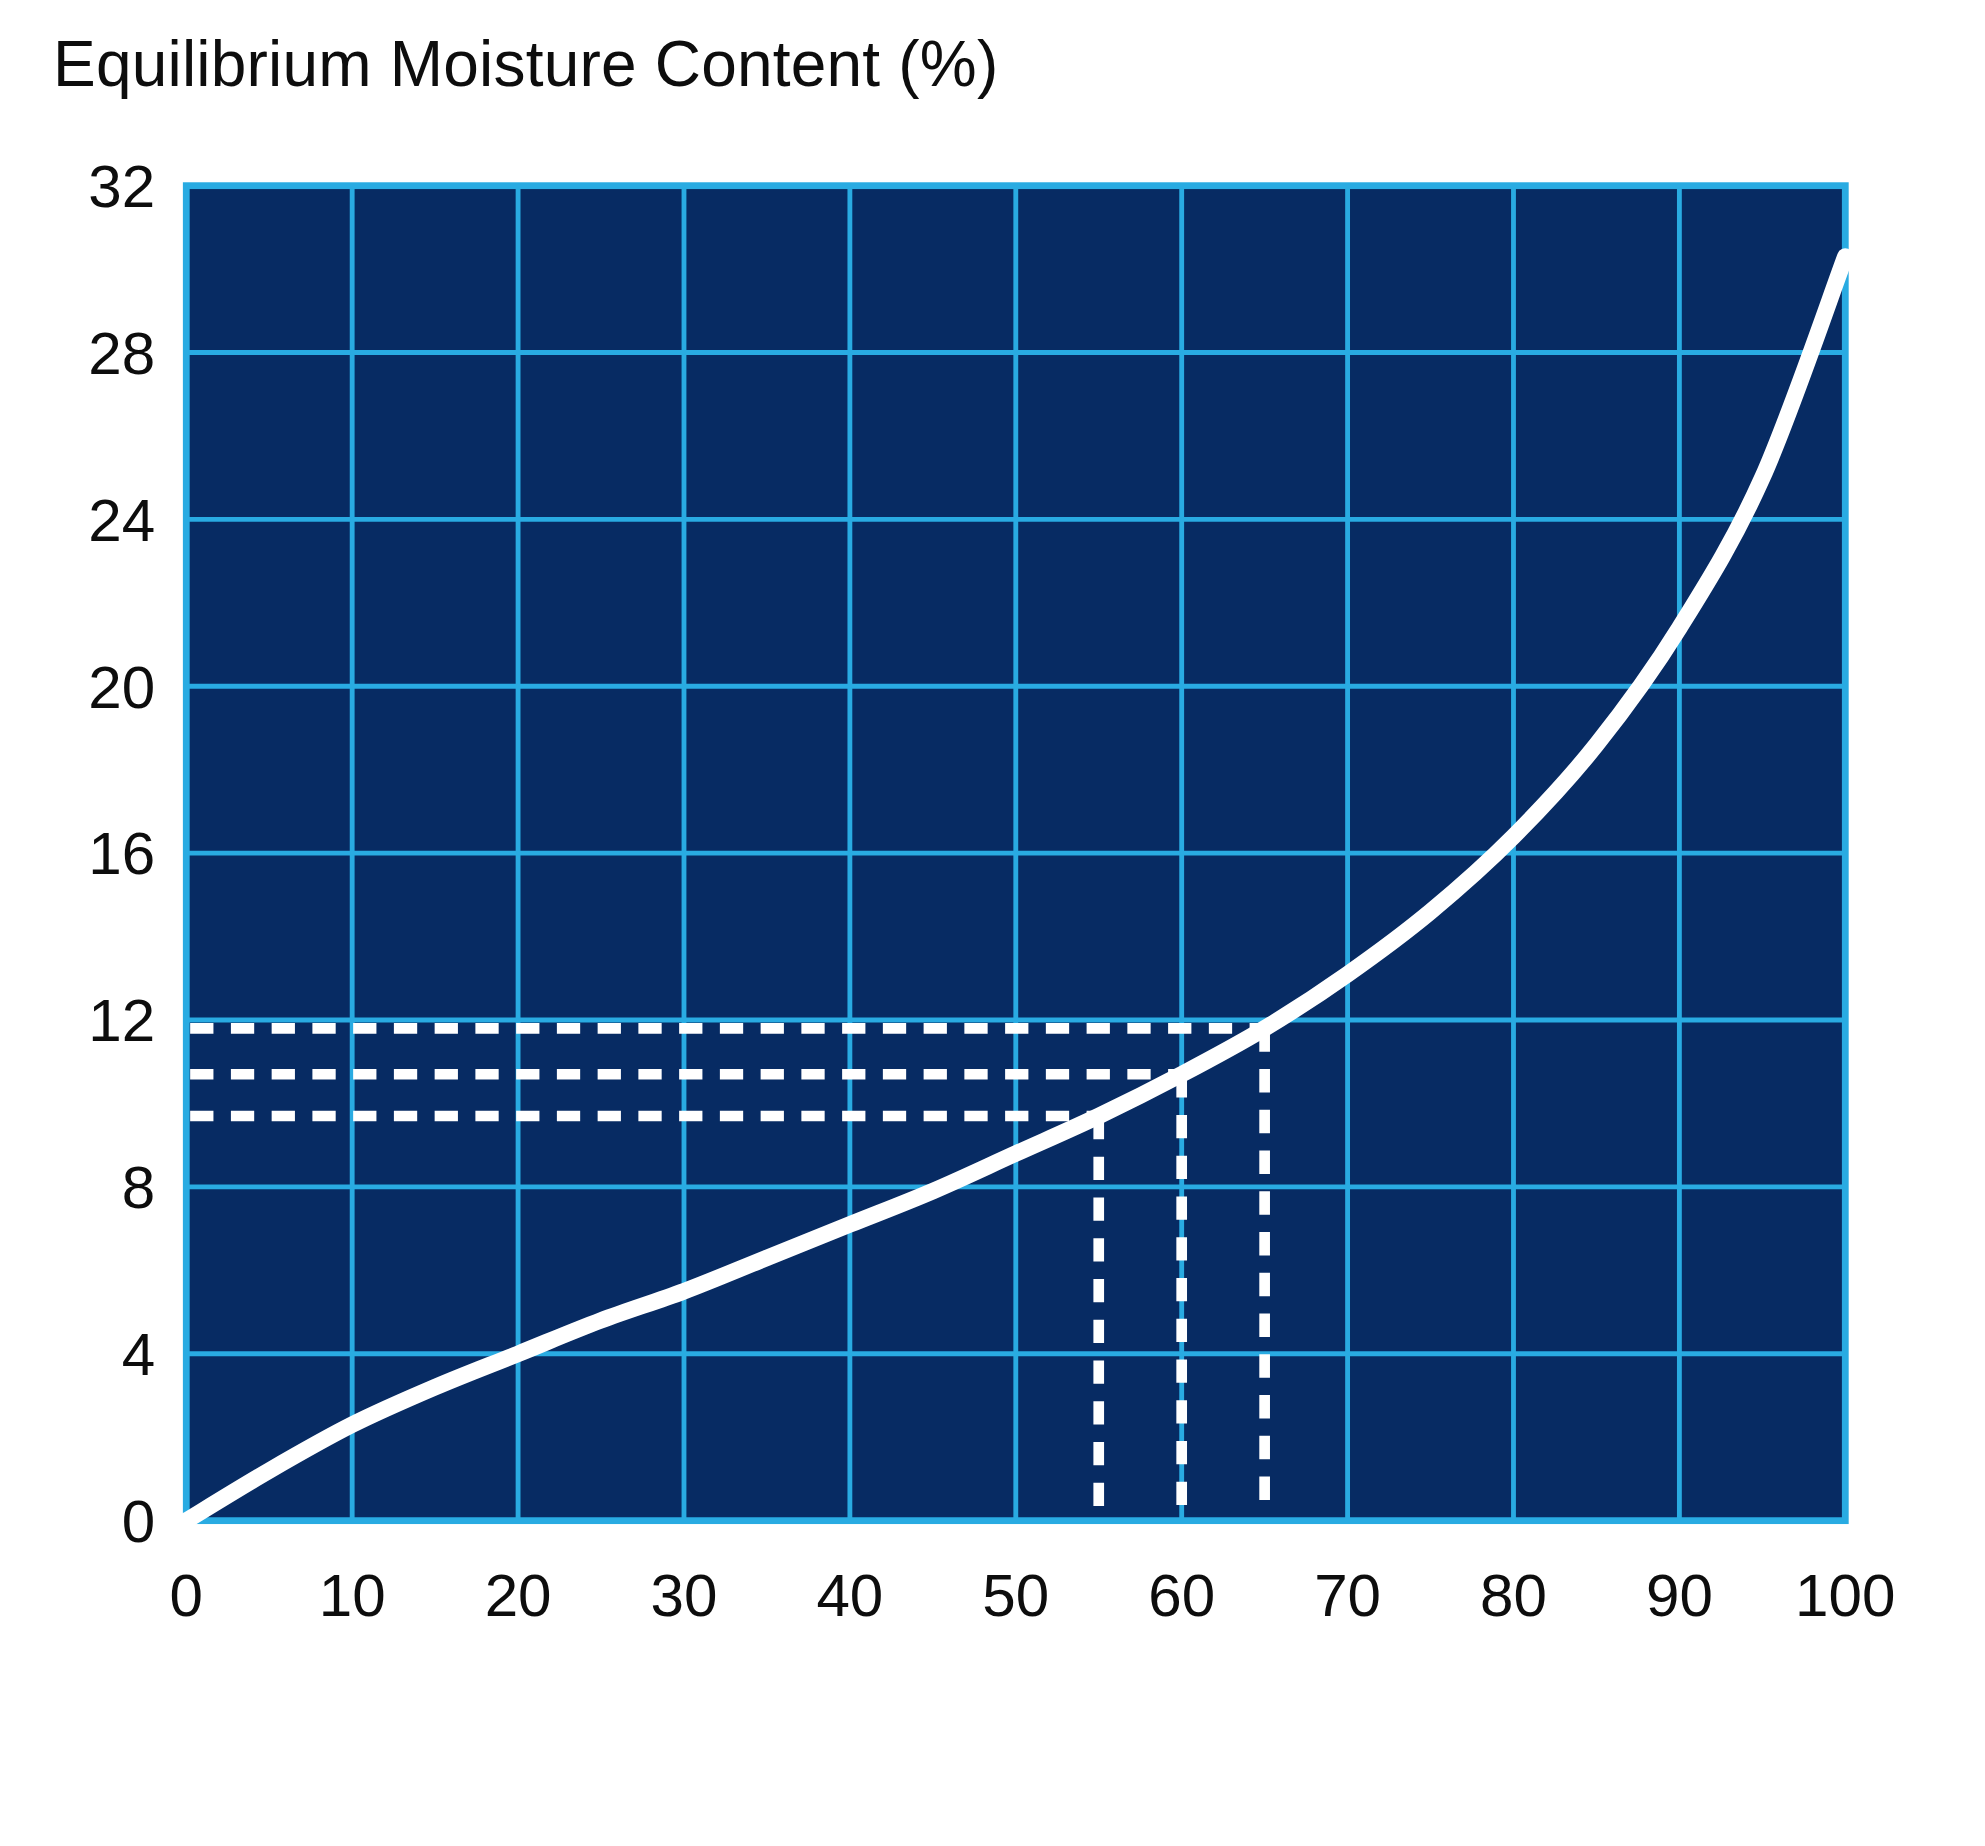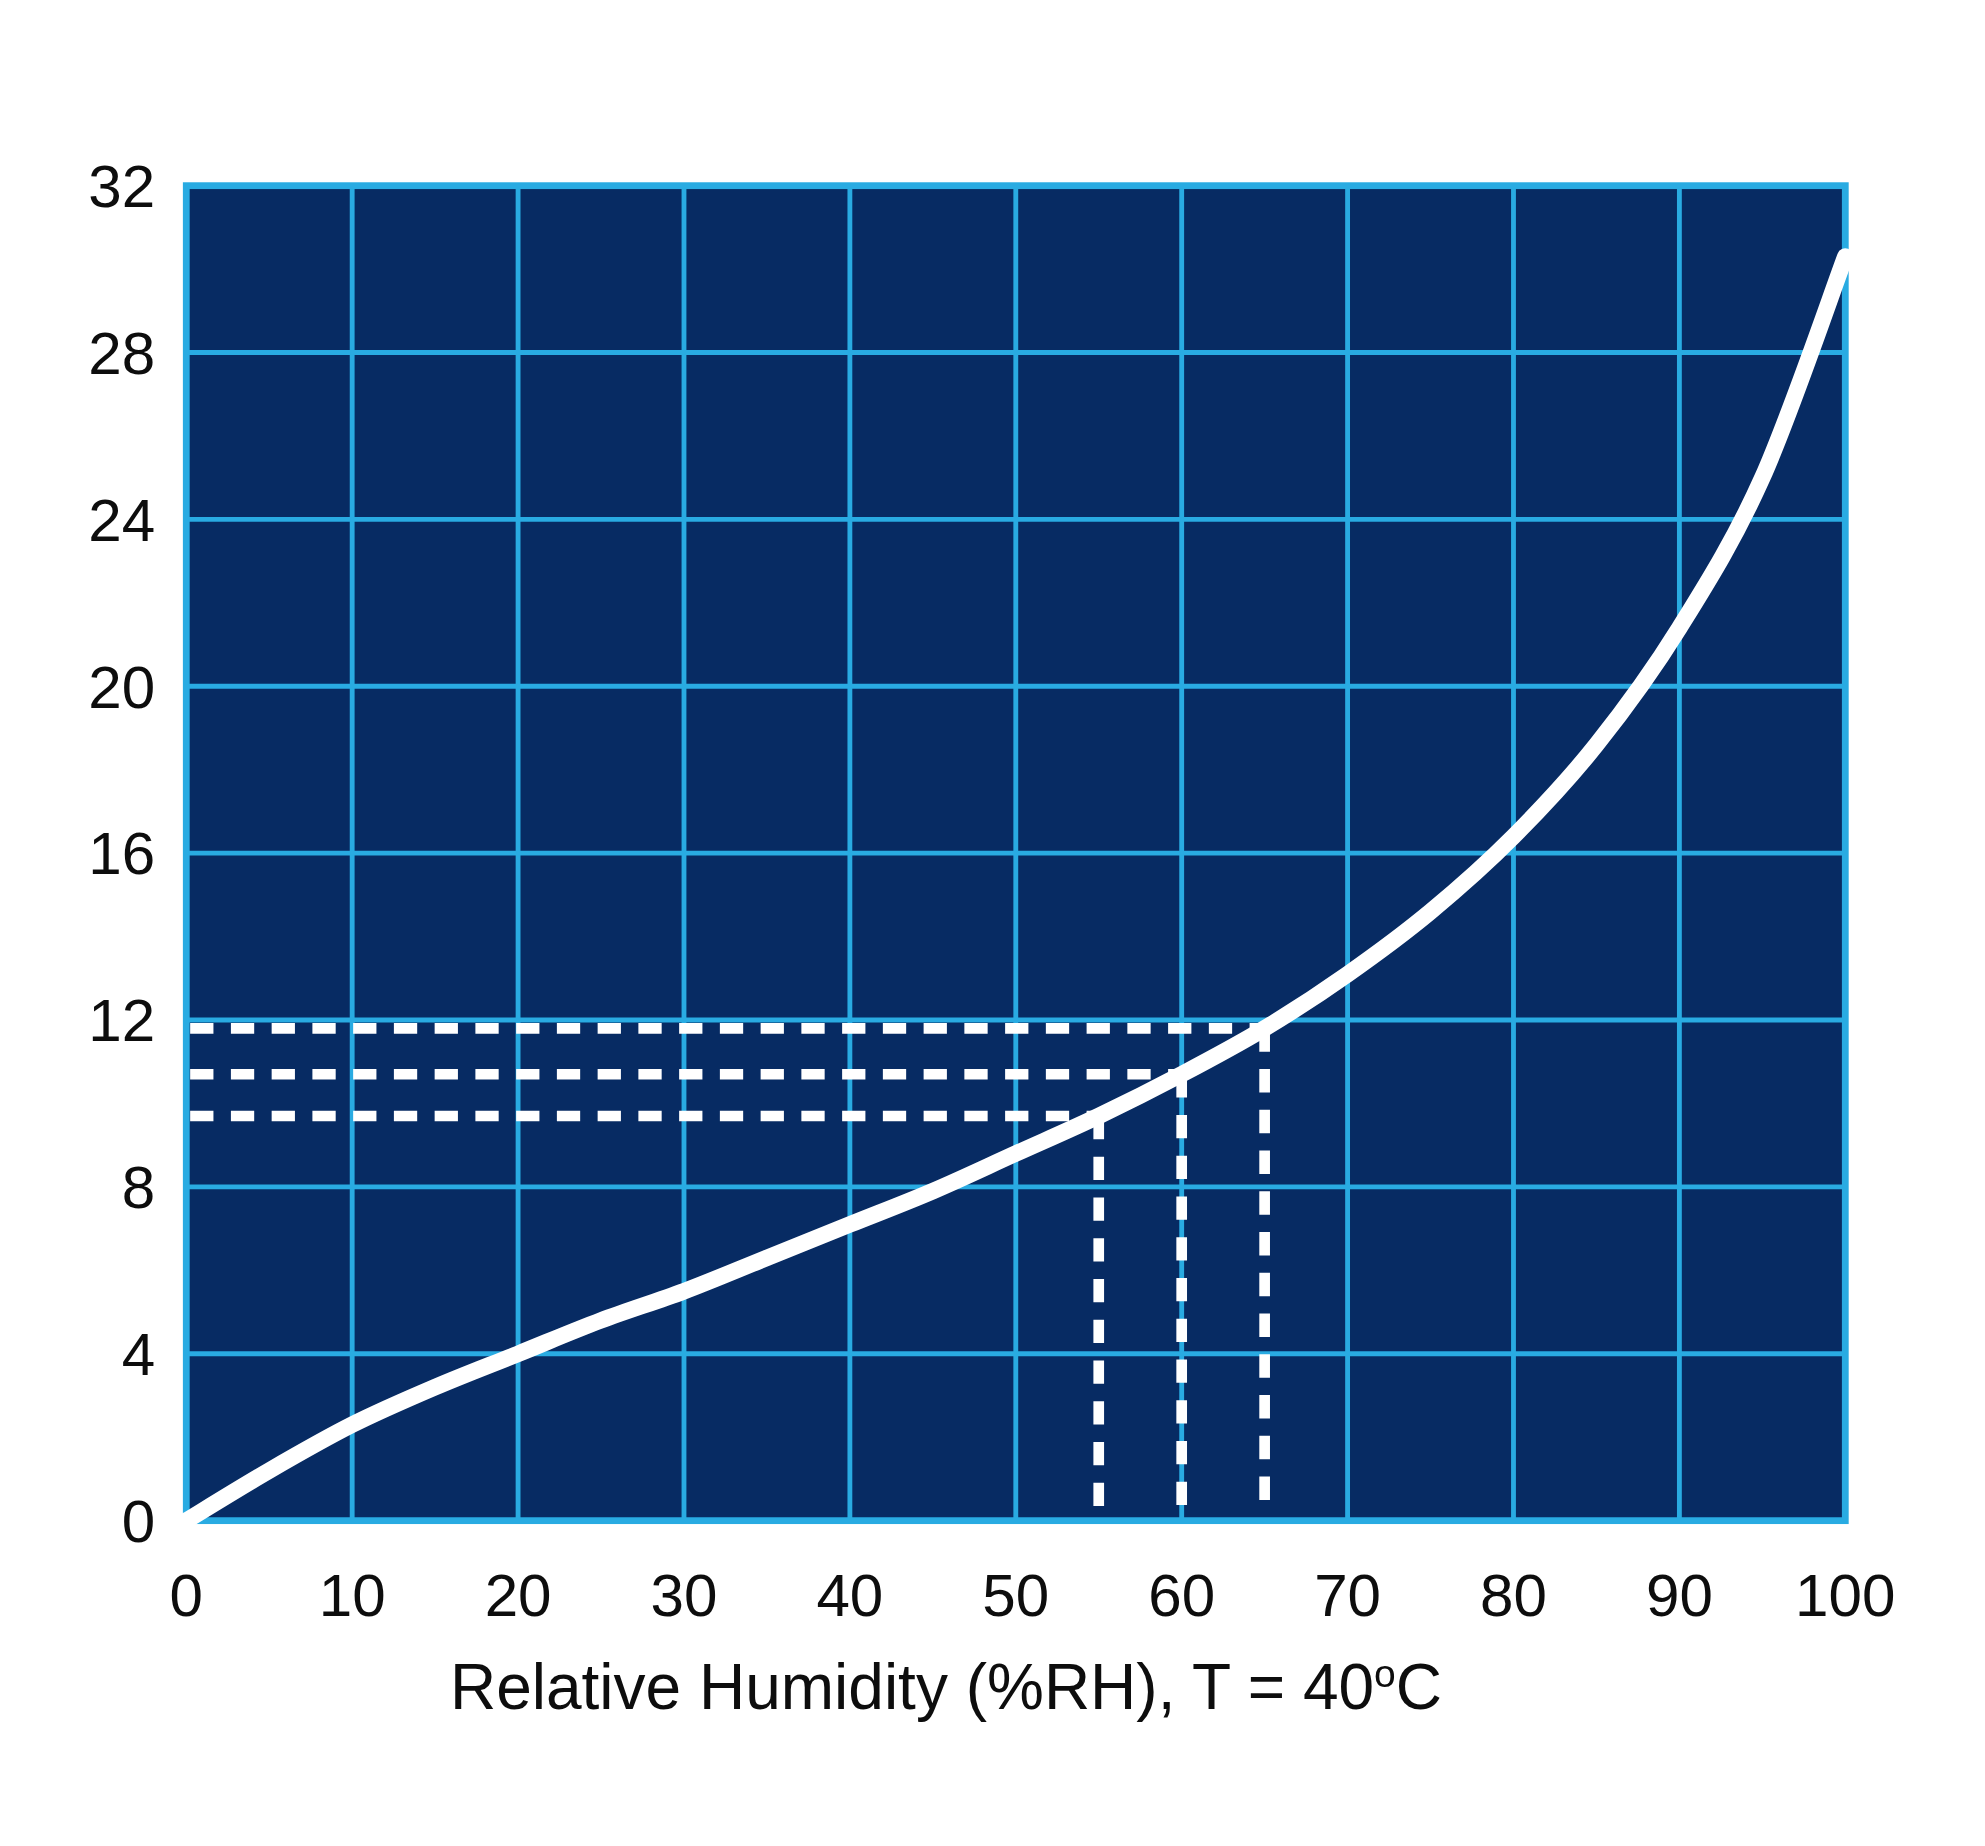--- a/index.html
+++ b/index.html
@@ -23,20 +23,21 @@
     position:absolute;left:0;top:1650px;width:1892px;text-align:center;
     font-size:64px;color:#0d0d0d;white-space:nowrap;
   }
   #x-axis-title sup{font-size:39px;vertical-align:super;}
 </style>
 </head>
 <body>
 
 <div class="page">
 
+  <div id="chart-title">Equilibrium Moisture Content (%)</div>
 
   <div id="plot-wrap">
     <svg id="chart-svg" width="1985" height="1847" viewBox="0 0 2046 1903">
 
       <rect id="plot-bg" x="192" y="191" width="1710" height="1376" fill="#072b63"></rect>
 
       <g id="grid-v">
           <line x1="192" x2="192" y1="191" y2="1567" stroke="#29ABE2" stroke-width="5"></line>
           <line x1="363" x2="363" y1="191" y2="1567" stroke="#29ABE2" stroke-width="5"></line>
           <line x1="534" x2="534" y1="191" y2="1567" stroke="#29ABE2" stroke-width="5"></line>
@@ -96,16 +97,15 @@
           <text x="1047" y="1665" text-anchor="middle" class="xtick">50</text>
           <text x="1218" y="1665" text-anchor="middle" class="xtick">60</text>
           <text x="1389" y="1665" text-anchor="middle" class="xtick">70</text>
           <text x="1560" y="1665" text-anchor="middle" class="xtick">80</text>
           <text x="1731" y="1665" text-anchor="middle" class="xtick">90</text>
           <text x="1902" y="1665" text-anchor="middle" class="xtick">100</text>
         </g>
     </svg>
   </div>
 
-  <div id="x-axis-title">Relative Humidity (%RH), T = 40<sup>o</sup>C</div>
 
 </div>
 
 
 </body></html>

